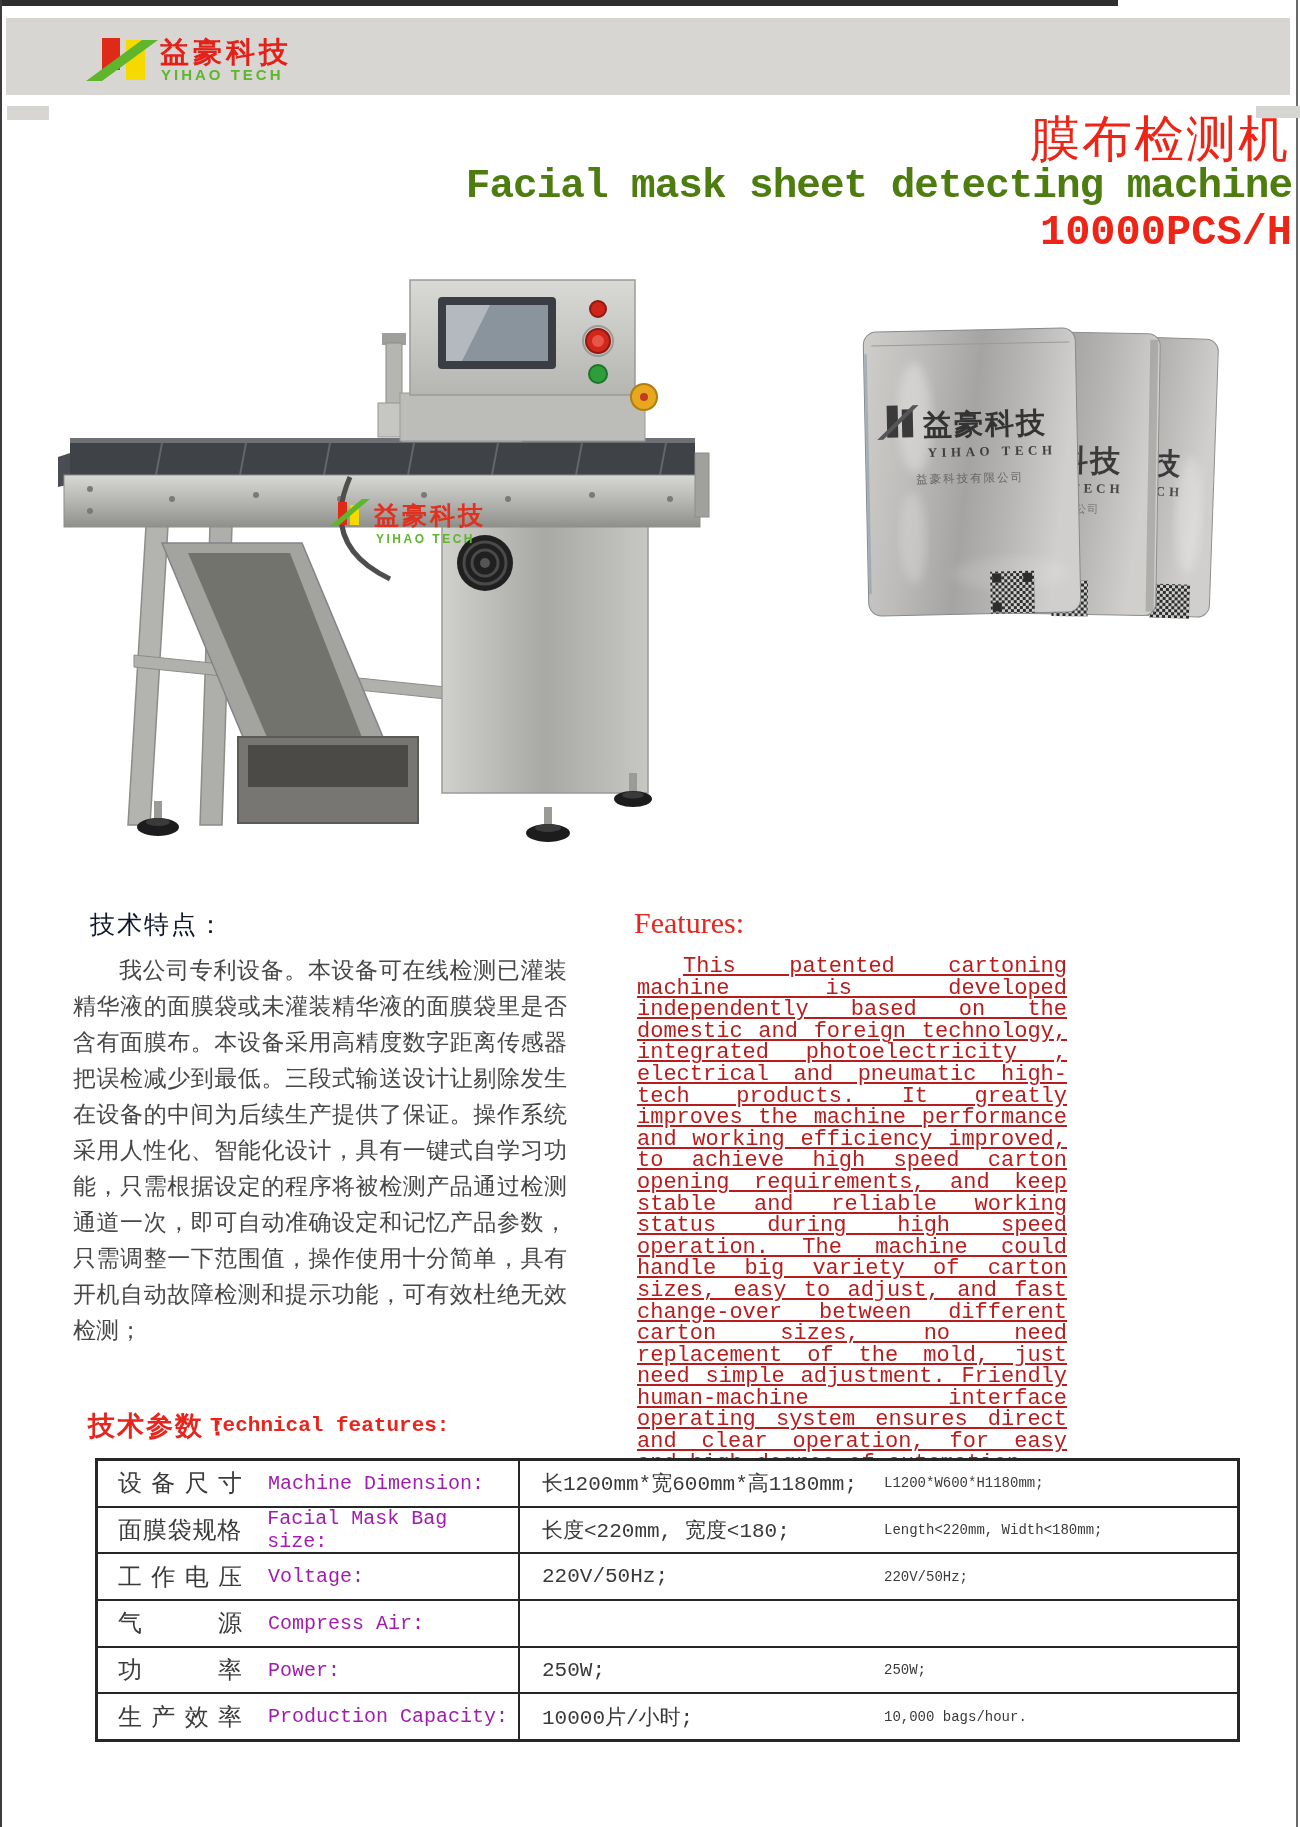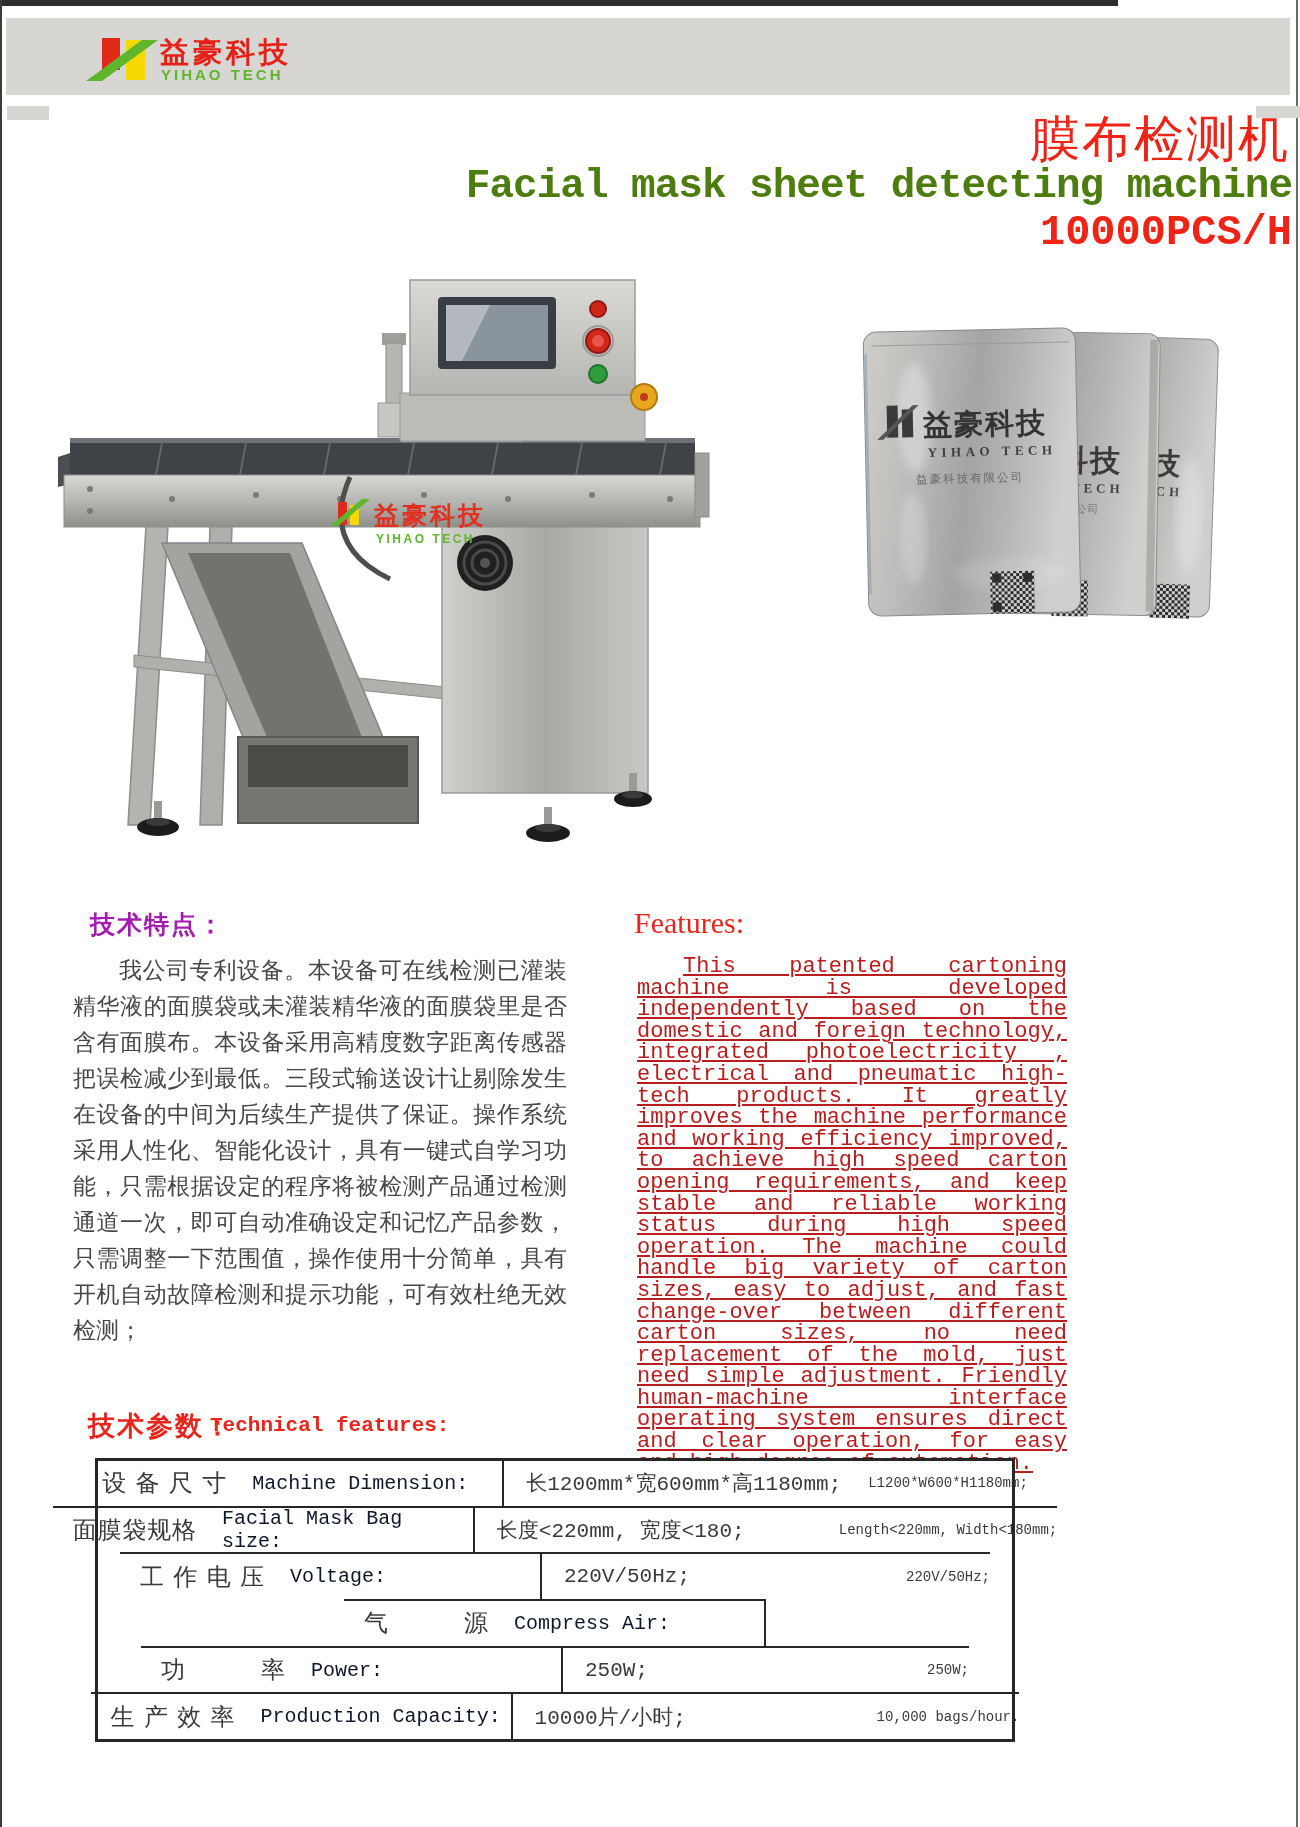--- a/index.html
+++ b/index.html
@@ -18,44 +18,44 @@
            font-family:"Liberation Sans","DejaVu Sans",sans-serif;}
   .logo-en{font-weight:bold;font-size:15px;color:#5fb52b;letter-spacing:3px;}
   
   .title-cn{right:10px;top:106px;width:1280px;text-align:right;font-size:50px;color:#ee2417;
             font-family:"Liberation Serif","DejaVu Serif",serif;letter-spacing:2px;}
   .title-en{right:8px;top:163px;width:1286px;text-align:right;font-size:41px;font-weight:700;color:#4d7c0f;
             font-family:"Liberation Mono","DejaVu Sans Mono",monospace;letter-spacing:-1px;}
   .title-cap{right:8px;top:209px;width:1286px;text-align:right;font-size:42px;font-weight:700;color:#ee2417;
              font-family:"Liberation Mono","DejaVu Sans Mono",monospace;}
   
-  .head-cn{left:90px;top:908px;font-size:25px;font-weight:bold;color:#a21caf;letter-spacing:2px;text-align:right;}
+  .head-cn{left:90px;top:908px;font-size:25px;font-weight:normal;color:#0f172a;letter-spacing:2px;text-align:right;}
   .head-en{left:634px;top:906px;font-size:30px;color:#e8251c;
            font-family:"Liberation Serif","DejaVu Serif",serif;}
   .head-params-cn{left:88px;top:1408px;font-size:27px;font-weight:bold;color:#e8251c;letter-spacing:2px;}
   .head-params-en{left:210px;top:1414px;font-size:21px;font-weight:700;color:#e8251c;
                   font-family:"Liberation Mono","DejaVu Sans Mono",monospace;}
   
   .para-cn{left:73px;top:953px;width:494px;font-size:23px;line-height:36px;color:#474747;
            text-align:justify;text-indent:46px;
            font-family:"Liberation Serif","DejaVu Serif",serif;}
   .para-en{left:637px;top:956px;width:430px;font-size:22px;line-height:21.6px;color:#b91c1c;
            text-align:justify;text-indent:46px;
            font-family:"Liberation Mono","DejaVu Sans Mono",monospace;text-decoration:underline;}
   
-  .spec-table{left:95px;top:1458px;width:920px;height:284px;border:3px solid #262626;
-              box-sizing:border-box;display:flex;flex-direction:column;background:#fff;align-items:center;}
+  .spec-table{left:95px;top:1458px;width:1145px;height:284px;border:3px solid #262626;
+              box-sizing:border-box;display:flex;flex-direction:column;background:#fff;}
   .spec-row{flex:1;display:flex;border-top:2px solid #262626;min-height:0;}
   .spec-row:first-child{border-top:none;}
   .label-cell{width:422px;border-right:2px solid #262626;display:flex;align-items:center;
               padding-left:20px;box-sizing:border-box;}
   .lbl-cn{display:inline-block;width:124px;font-size:24px;color:#3a3a3a;
           font-family:"Liberation Serif","DejaVu Serif",serif;
           text-align:justify;text-align-last:justify;}
-  .lbl-en{margin-left:26px;font-size:20px;color:#0f172a;
+  .lbl-en{margin-left:26px;font-size:20px;color:#a21caf;
           font-family:"Liberation Mono","DejaVu Sans Mono",monospace;}
   .value-cell{flex:1;display:flex;align-items:center;padding-left:22px;min-width:0;}
   .val-cn{width:342px;flex:none;font-size:21px;color:#3a3a3a;
           font-family:"Liberation Mono","DejaVu Sans Mono",monospace;}
   .val-en{font-size:14px;color:#3a3a3a;white-space:nowrap;
           font-family:"Liberation Mono","DejaVu Sans Mono",monospace;}
 </style>
 </head>
 <body>
 

